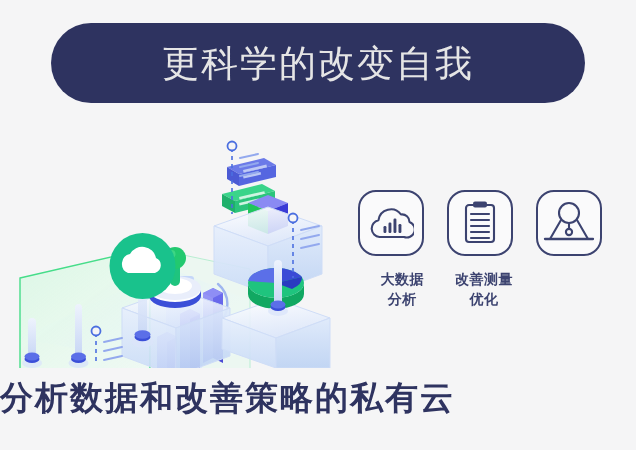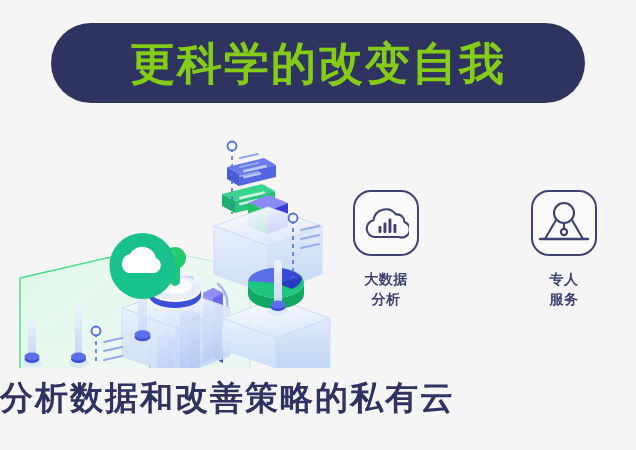--- a/index.html
+++ b/index.html
@@ -25,23 +25,23 @@
     top: 23px;
     width: 534px;
     height: 80px;
     background: #2e3360;
     border-radius: 40px;
     display: flex;
     align-items: center;
     justify-content: center;
   }
   .title-pill .title-text {
-    color: #84cc16;
-    font-size: 45px;
-    font-weight: bold;
+    color: #e5e5e5;
+    font-size: 37px;
+    font-weight: normal;
     letter-spacing: 2px;
     line-height: 1;
     white-space: nowrap;
   }
 
   
   .illus {
     position: absolute;
     left: 0px;
     top: 118px;
@@ -55,21 +55,21 @@
     left: 348px;
     top: 190px;
     width: 254px;
     display: flex;
     justify-content: space-between;
   }
   .feature {
     width: 76px;
     display: flex;
     flex-direction: column;
-    align-items: center;
+    align-items: flex-end;
   }
   .feature-box {
     width: 66px;
     height: 66px;
     border: 2px solid #3c4370;
     border-radius: 18px;
     background: #fafafb;
     display: flex;
     align-items: center;
     justify-content: center;
@@ -318,35 +318,50 @@
             <rect x="30.5" y="22" width="2.9" height="9" rx="1.2"></rect>
           </g>
         </svg>
       </div>
       <div class="feature-label">
         <div>大数据</div>
         <div>分析</div>
       </div>
     </div>
 
+    <div class="feature">
+      <div class="feature-box">
+        <svg width="40" height="46" viewBox="0 0 40 46" xmlns="http://www.w3.org/2000/svg">
+          <rect x="6" y="5" width="28" height="37" rx="3" fill="none" stroke="#3c4370" stroke-width="2.1"></rect>
+          <rect x="13" y="1.5" width="14" height="6" rx="2" fill="#3c4370"></rect>
+          <g stroke="#3c4370" stroke-width="2.1" stroke-linecap="round">
+            <line x1="11" y1="14" x2="29" y2="14"></line>
+            <line x1="11" y1="20" x2="29" y2="20"></line>
+            <line x1="11" y1="26" x2="29" y2="26"></line>
+            <line x1="11" y1="32" x2="29" y2="32"></line>
+            <line x1="11" y1="38" x2="29" y2="38"></line>
+          </g>
+        </svg>
+      </div>
+      <div class="feature-label">
+        <div>改善测量</div>
+        <div>优化</div>
+      </div>
+    </div>
 
     <div class="feature">
       <div class="feature-box">
         <svg width="52" height="44" viewBox="0 0 52 44" xmlns="http://www.w3.org/2000/svg">
           <circle cx="26" cy="12" r="10" fill="none" stroke="#3c4370" stroke-width="2.1"></circle>
           <path d="M18,19 L7,38" fill="none" stroke="#3c4370" stroke-width="2.1" stroke-linecap="round"></path>
           <path d="M34,19 L45,38" fill="none" stroke="#3c4370" stroke-width="2.1" stroke-linecap="round"></path>
           <path d="M26,22 L26,28" fill="none" stroke="#3c4370" stroke-width="2.1" stroke-linecap="round"></path>
           <circle cx="26" cy="31" r="3.1" fill="none" stroke="#3c4370" stroke-width="2.1"></circle>
           <line x1="2" y1="38" x2="50" y2="38" stroke="#3c4370" stroke-width="2.3" stroke-linecap="round"></line>
         </svg>
       </div>
-      <div class="feature-label">
-        <div>专人</div>
-        <div>服务</div>
-      </div>
     </div>
 
   </div>
 
   <div class="tagline">分析数据和改善策略的私有云</div>
 
 </div>
 
 </body></html>

